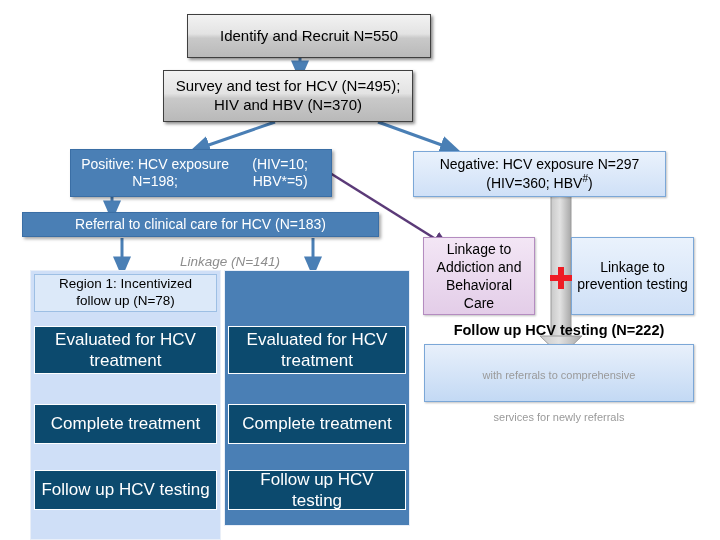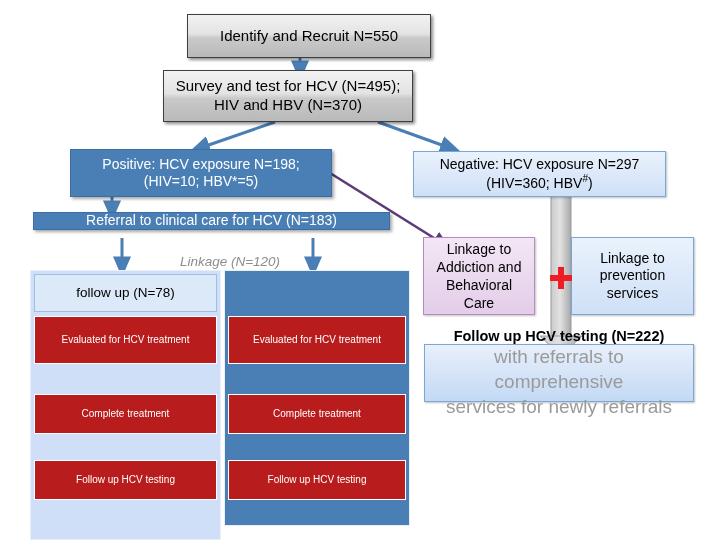--- a/index.html
+++ b/index.html
@@ -56,32 +56,32 @@
   .col-right{background:#4a7fb5;border:1px solid #e9eff8;}
 
   .hdr-left{background:#dce9f9;border:1px solid #9dbfe4;color:#000;}
   .hdr-right{background:#8fb8e8;border:1px solid #6f9ed2;color:#000;}
   .hdr-left,.hdr-right{
     display:flex;align-items:center;justify-content:center;text-align:center;
     font-size:13.5px;line-height:1.25;padding:1px 3px;
   }
 
   .stackbox{
-    background:#b91c1c;border:1px solid #ffffff;color:#fff;
-    display:flex;align-items:center;justify-content:center;text-align:center;
-    font-size:10px;line-height:1.25;padding:1px 4px;
+    background:#0c4a6e;border:1px solid #ffffff;color:#fff;
+    display:flex;align-items:center;justify-content:center;text-align:center;
+    font-size:17px;line-height:1.25;padding:1px 4px;margin-top:10px;
   }
 
   .linkage-label{
     color:#8d8d8d;font-style:italic;font-size:13.5px;
     display:flex;align-items:center;justify-content:center;white-space:nowrap;
   }
 
   .fu-title{font-weight:bold;color:#000;font-size:14.5px;}
-  .fu-sub{color:#9a9a9a;font-size:19px;}
+  .fu-sub{color:#9a9a9a;font-size:11px;margin-top:28px;}
   .fu-box{
     background:linear-gradient(to bottom,#e8f0fb 0%,#c3d9f4 100%);
     border:1px solid #7ba7d7;
     display:flex;flex-direction:column;align-items:center;justify-content:center;
     text-align:center;line-height:1.3;padding:7px 6px;
     box-shadow:1px 1px 2px rgba(0,0,0,.25);
   }
 
   svg.overlay{position:absolute;left:0;top:0;width:720px;height:540px;pointer-events:none;}
   .sup{font-size:.72em;vertical-align:super;}
@@ -133,43 +133,44 @@
 
   <div class="abs greybox" style="left:163px;top:14px;width:244px;height:44px;margin-left:24px;">
     <span>Identify and Recruit  N=550</span>
   </div>
 
   <div class="abs greybox" style="left:163px;top:70px;width:250px;height:52px;flex-direction:column;">
     <span>Survey and test for HCV (N=495);</span>
     <span>HIV and HBV (N=370)</span>
   </div>
 
-  <div class="abs dkblue shadow" style="left:70px;top:149px;width:262px;height:48px;flex-direction:column;">
+  <div class="abs dkblue shadow" style="left:70px;top:149px;width:262px;height:48px;flex-direction:row;">
     <span>Positive: HCV exposure N=198;</span>
     <span>(HIV=10;  HBV*=5)</span>
   </div>
 
   <div class="abs ltblue" style="left:413px;top:151px;width:253px;height:46px;flex-direction:column;">
     <span>Negative: HCV exposure N=297</span>
     <span>
       <span>(HIV=360; HBV</span><span class="sup">#</span><span>)</span>
     </span>
   </div>
 
-  <div class="abs dkblue shadow" style="left:33px;top:212px;width:357px;height:18px;">
+  <div class="abs dkblue shadow" style="left:22px;top:212px;width:357px;height:25px;">
     <span>Referral to clinical care for HCV (N=183)</span>
   </div>
 
   <div class="abs linkage-label" style="left:140px;top:252px;width:180px;height:18px;">
-    <span>Linkage (N=120)</span>
+    <span>Linkage (N=141)</span>
   </div>
 
   <div class="abs col-left" style="left:30px;top:270px;width:191px;height:270px;"></div>
 
   <div class="abs hdr-left" style="left:34px;top:274px;width:183px;height:38px;flex-direction:column;">
+    <span>Region 1: Incentivized</span>
     <span>follow up (N=78)</span>
   </div>
 
   <div class="abs stackbox" style="left:34px;top:316px;width:183px;height:48px;">
     <span>Evaluated for HCV treatment</span>
   </div>
 
   <div class="abs stackbox" style="left:34px;top:394px;width:183px;height:40px;">
     <span>Complete treatment</span>
   </div>
@@ -191,21 +192,21 @@
 
   <div class="abs stackbox" style="left:228px;top:460px;width:178px;height:40px;">
     <span>Follow up HCV testing</span>
   </div>
 
   <div class="abs pinkbox" style="left:423px;top:237px;width:112px;height:78px;">
     <span>Linkage to Addiction and Behavioral Care</span>
   </div>
 
   <div class="abs ltblue" style="left:571px;top:237px;width:123px;height:78px;">
-    <span>Linkage to prevention services</span>
+    <span>Linkage to prevention testing</span>
   </div>
 
   <svg class="abs" style="left:548px;top:265px;width:26px;height:26px;" viewBox="0 0 26 26">
     <path d="M10,2 L16,2 L16,10 L24,10 L24,16 L16,16 L16,24 L10,24 L10,16 L2,16 L2,10 L10,10 z" fill="#ee1c24"></path>
   </svg>
 
   <div class="abs fu-box" style="left:424px;top:344px;width:270px;height:58px;">
     <span class="fu-title">Follow up HCV testing (N=222)</span>
     <span class="fu-sub">with referrals to comprehensive</span>
     <span class="fu-sub">services for newly referrals</span>

